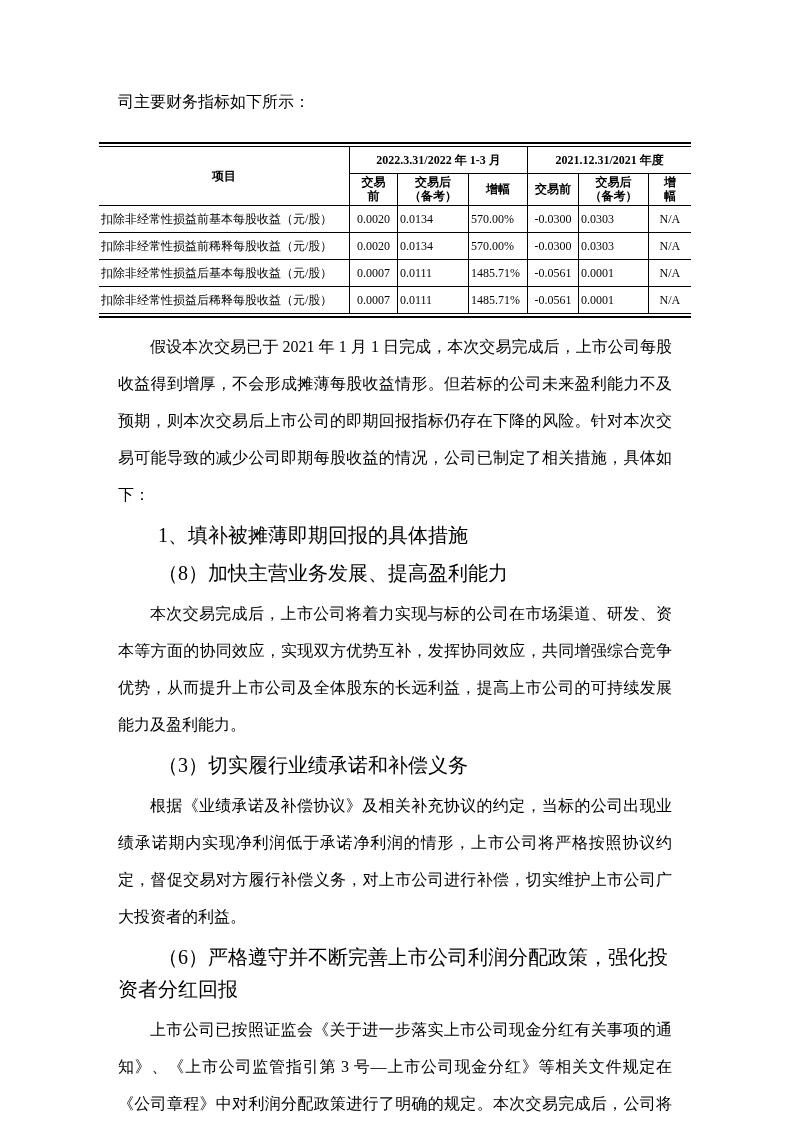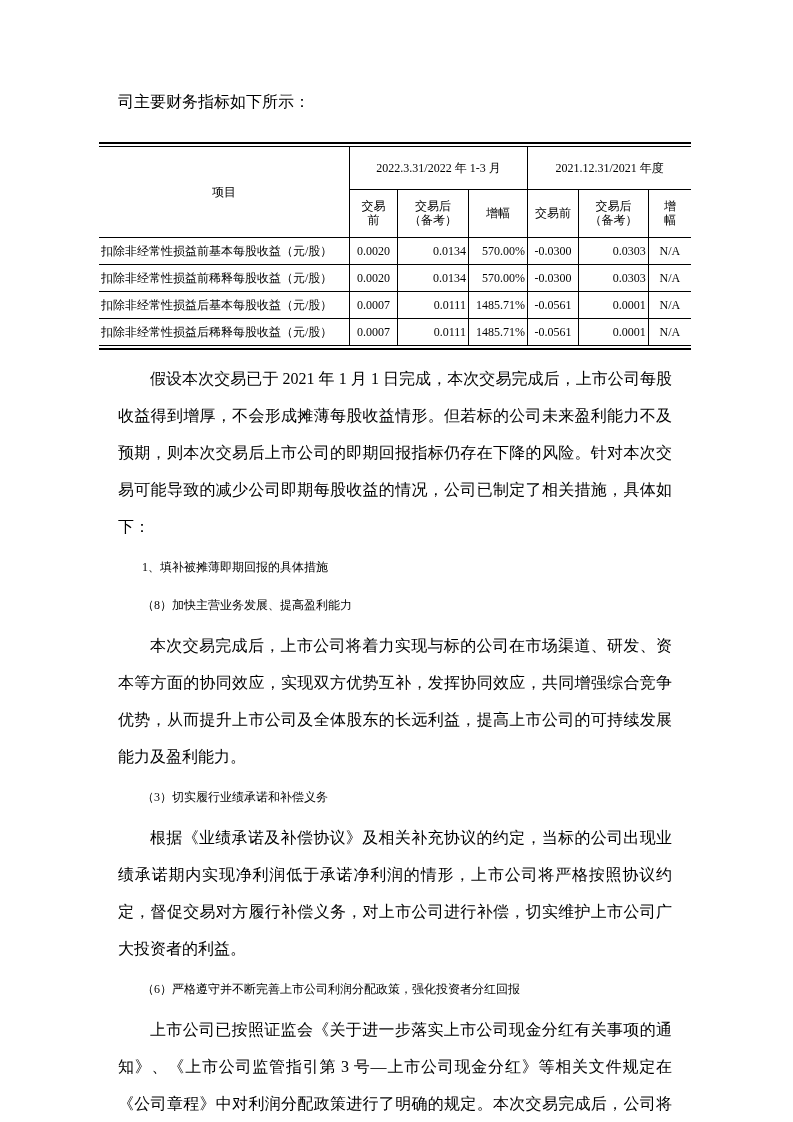--- a/index.html
+++ b/index.html
@@ -39,50 +39,50 @@
     border-bottom: 1px solid #000;
     font-size: 12px;
   }
   table.fin th, table.fin td {
     border: 1px solid #000;
     overflow: hidden;
   }
   table.fin tr th:first-child, table.fin tr td:first-child { border-left: none; margin-top: 36px; }
   table.fin tr th:last-child,  table.fin tr td:last-child  { border-right: none; }
   table.fin thead th {
-    font-weight: normal;
+    font-weight: bold;
     vertical-align: middle;
-    padding: 9px 2px;
+    padding: 1px 2px;
     line-height: 1.2;
     white-space: pre-line;
   }
   table.fin thead tr.group-row th { height: 24px; }
   table.fin thead tr.sub-row th   { height: 28px; }
   table.fin tbody td {
     height: 24px;
     vertical-align: middle;
     padding: 1px 2px;
     line-height: 1.2;
   }
   td.c-item  { text-align: left;  padding-left: 6px; }
   td.c-ctr   { text-align: center; margin-left: 48px; }
-  td.c-rgt   { text-align: right; padding-right: 8px; }
+  td.c-rgt   { text-align: left; padding-right: 8px; }
   
   .para {
     margin: 6px 0;
     line-height: 37px;
     text-align: justify;
     text-indent: 2em;
   }
   .heading {
     margin: 6px 0;
     line-height: 32px;
     text-indent: 2em;
     font-weight: normal;
-    font-size: 12px;
+    font-size: 20px;
   }
   .page-number {
     margin-top: 2px;
     text-align: center;
     font-size: 12.5px;
     line-height: 16px;
   }
 </style>
 </head>
 <body>

